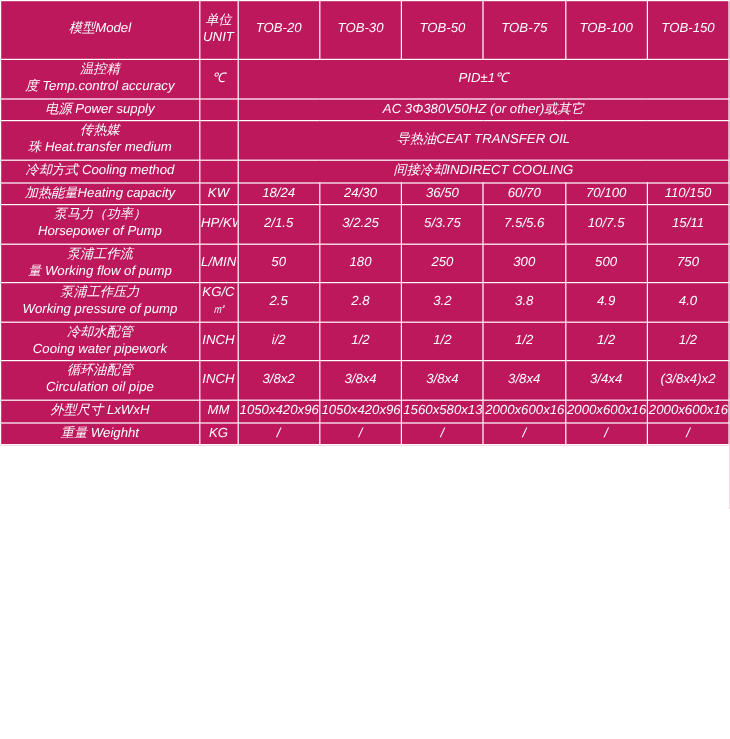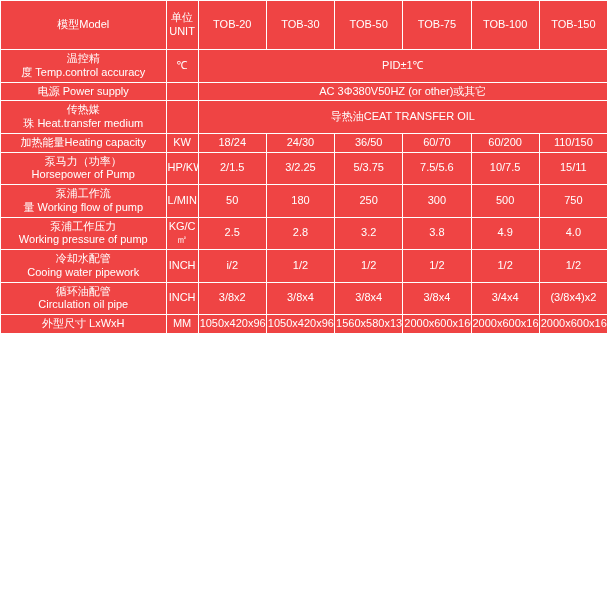--- a/index.html
+++ b/index.html
@@ -1,21 +1,22 @@
 <!DOCTYPE html>
 <html><head>
 <meta charset="utf-8">
 <style>
   html,body{margin:0;padding:0;background:#ffffff;}
   body{width:608px;height:616px;font-family:"Liberation Sans",sans-serif;}
   table.spec{
     border-collapse:collapse;
     width:608px;
     table-layout:fixed;
-    background:#ef4444;
+    background:#be185d;
+    font-style:italic;
   }
   table.spec td{
     border:1px solid #ffffff;
     color:#ffffff;
     text-align:center;
     vertical-align:middle;
     padding:2px 1px;
     line-height:1.25;
     font-size:11px;
     overflow:hidden;
@@ -76,27 +77,32 @@
       </tr>
       <tr>
         <td class="param">
           <div>传热媒</div>
           <div>珠 Heat.transfer medium</div>
         </td>
         <td class="unit"><span></span></td>
         <td class="wide" colspan="6">导热油CEAT TRANSFER OIL</td>
       </tr>
       <tr>
+        <td class="param"><span>冷却方式 Cooling method</span></td>
+        <td class="unit"><span></span></td>
+        <td class="wide" colspan="6">间接冷却INDIRECT COOLING</td>
+      </tr>
+      <tr>
         <td class="param"><span>加热能量Heating capacity</span></td>
         <td class="unit"><span>KW</span></td>
         <td class="">18/24</td>
         <td class="">24/30</td>
         <td class="">36/50</td>
         <td class="">60/70</td>
-        <td class="">60/200</td>
+        <td class="">70/100</td>
         <td class="">110/150</td>
       </tr>
       <tr>
         <td class="param">
           <div>泵马力（功率）</div>
           <div>Horsepower of Pump</div>
         </td>
         <td class="unit"><span>HP/KW</span></td>
         <td class="">2/1.5</td>
         <td class="">3/2.25</td>
@@ -163,14 +169,24 @@
       <tr>
         <td class="param"><span>外型尺寸   LxWxH</span></td>
         <td class="unit"><span>MM</span></td>
         <td class="small">1050x420x960</td>
         <td class="small">1050x420x960</td>
         <td class="small">1560x580x1310</td>
         <td class="small">2000x600x1600</td>
         <td class="small">2000x600x1600</td>
         <td class="small">2000x600x1600</td>
       </tr>
+      <tr>
+        <td class="param"><span>重量 Weighht</span></td>
+        <td class="unit"><span>KG</span></td>
+        <td class="">/</td>
+        <td class="">/</td>
+        <td class="">/</td>
+        <td class="">/</td>
+        <td class="">/</td>
+        <td class="">/</td>
+      </tr>
     </tbody>
 </table>
 
 </body></html>

